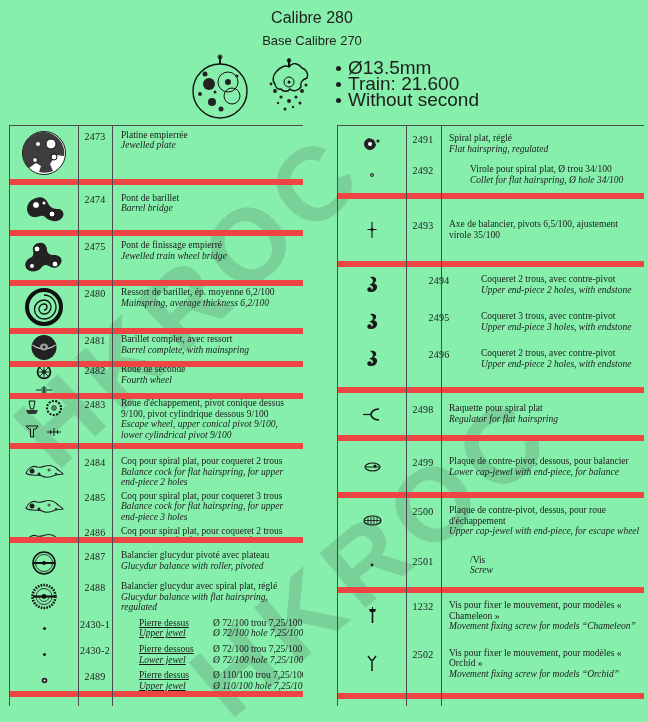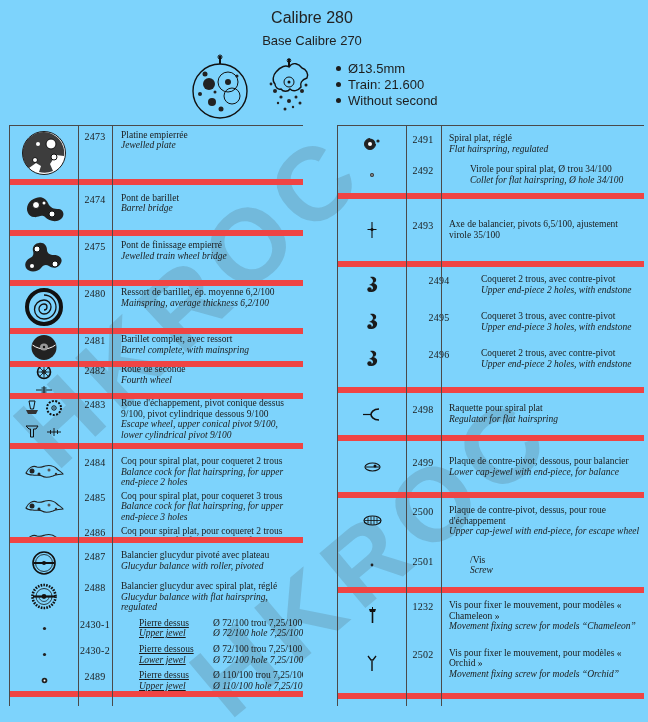--- a/index.html
+++ b/index.html
@@ -1,32 +1,32 @@
 <!DOCTYPE html>
 <html><head>
 <meta charset="utf-8">
 <style>
   html,body{margin:0;padding:0;}
   body{background:#e9e9e9;}
   .page{
     position:relative;width:648px;height:722px;margin:0 auto;
-    background:#7dd3fc;overflow:hidden;
+    background:#86efac;overflow:hidden;
     font-family:"Liberation Serif","DejaVu Serif",serif;color:#1b1b1b;
   }
   
   .hdr{position:absolute;left:0;top:0;width:624px;text-align:center;z-index:2;
        font-family:"Liberation Sans","DejaVu Sans",sans-serif;}
   .hdr .title{margin-top:9px;font-size:16px;color:#222;}
   .hdr .subtitle{margin-top:6px;font-size:13px;color:#222;}
   
   .toprow{position:absolute;top:52px;left:0;width:648px;height:68px;z-index:2;}
   .mv1{position:absolute;left:185px;top:2px;}
   .mv2{position:absolute;left:262px;top:6px;}
   .specs{position:absolute;left:336px;top:8px;list-style:none;margin:0;padding:0;
-         font-family:"Liberation Sans","DejaVu Sans",sans-serif;font-size:13px;color:#1d1d1d;}
+         font-family:"Liberation Sans","DejaVu Sans",sans-serif;font-size:19px;color:#1d1d1d;}
   .specs .spec{display:flex;align-items:center;height:16px;}
   .specs .dot{width:5px;height:5px;border-radius:50%;background:#1d1d1d;margin-right:7px;flex:none;}
   
   .wm{position:absolute;z-index:1;font-family:"Liberation Sans","DejaVu Sans",sans-serif;
       font-weight:bold;font-size:104px;letter-spacing:10px;color:rgba(60,60,60,0.17);
       white-space:nowrap;pointer-events:none;transform-origin:center;}
   .wm1{left:190px;top:300px;transform:translate(-50%,-50%) rotate(-43deg);}
   .wm2{left:372px;top:556px;transform:translate(-50%,-50%) rotate(-40deg);}
   
   .ptable{position:absolute;top:125px;z-index:2;border-top:1px solid #4a4a4a;border-left:1px solid #4a4a4a;}

